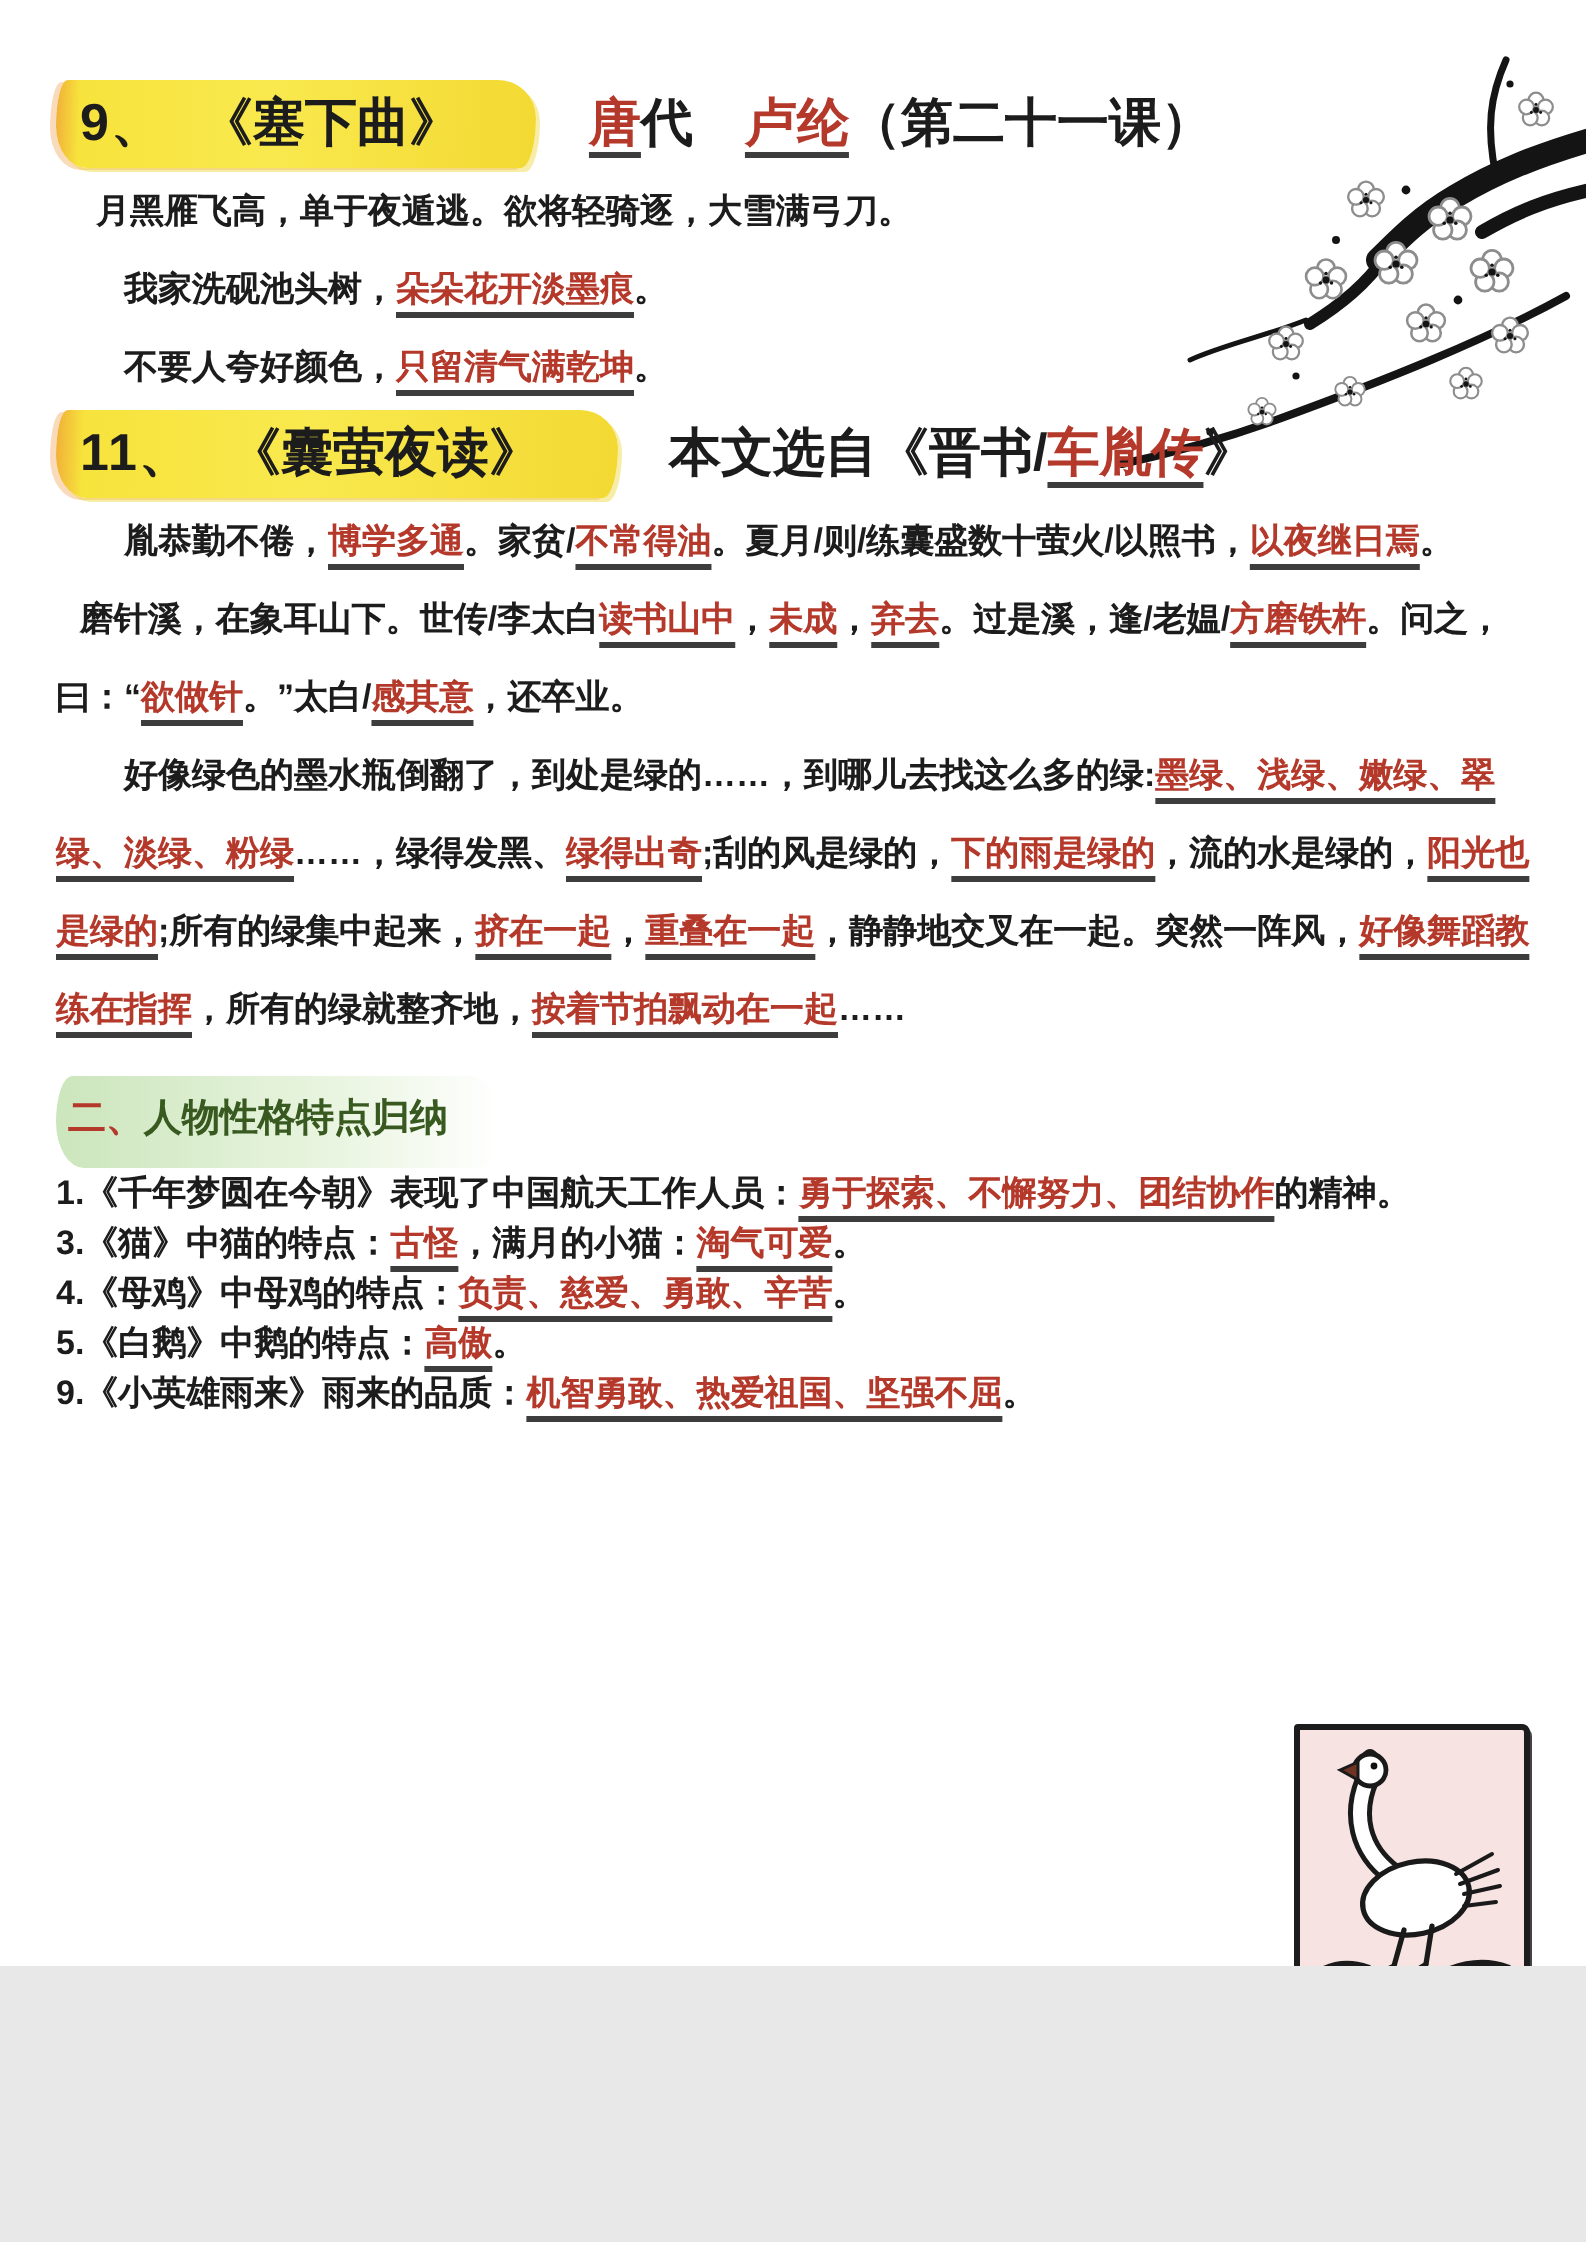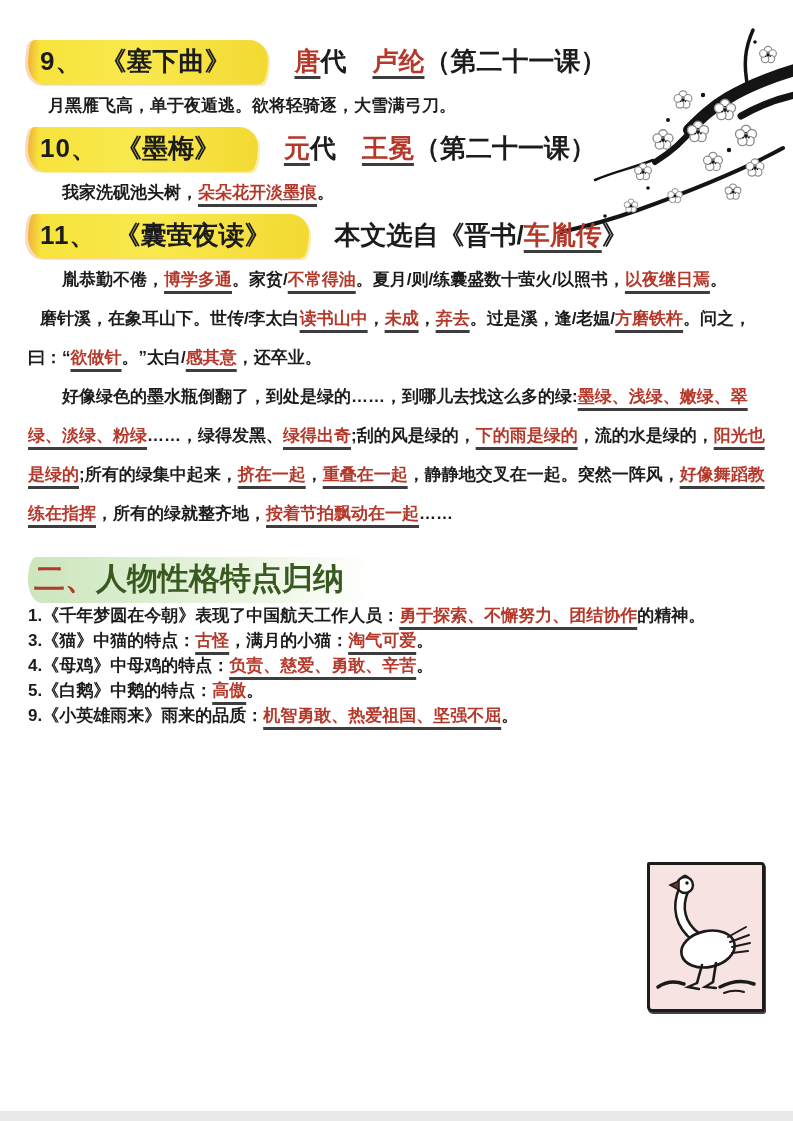--- a/index.html
+++ b/index.html
@@ -1,19 +1,19 @@
 <!DOCTYPE html>
 <html><head>
 <meta charset="utf-8">
 <style>
   * { margin:0; padding:0; box-sizing:border-box; }
   html,body { background:#e8e8e8; }
   .page {
     position:relative;
-    width:793px; height:1111px;
+    width:793px; height:983px;
     background:#ffffff;
     overflow:hidden;
     font-family:"Liberation Sans","DejaVu Sans",sans-serif;
     font-weight:700;
     color:#1c1c1c;
   }
   .content {
     position:relative;
     z-index:2;
     padding:38px 26px 0 28px;
@@ -28,21 +28,21 @@
     padding:1px 38px 3px 12px;
     box-shadow:2px 2px 0 rgba(240,214,60,.45), -3px 1px 0 rgba(238,150,60,.35);
   }
   .hl .num { margin-right:18px; letter-spacing:1px; }
   .tail { margin-left:26px; }
   .poem.pl1 { padding-left:20px; }
   .poem.pl2 { padding-left:34px; }
   .para.ind1 { text-indent:0.7em; }
   .para.ind2 { text-indent:2em; }
   .item { line-height:25px; }
-  .sec-heading { font-size:31px; line-height:40px; margin-top:24px; }
+  .sec-heading { font-size:19px; line-height:40px; margin-top:14px; }
   .hl-green {
     display:inline-block;
     background:linear-gradient(90deg,rgba(186,221,166,.75) 0%,rgba(210,234,190,.45) 65%,rgba(210,234,190,0) 100%);
     border-radius:8px 16px 10px 14px / 50% 45% 55% 50%;
     padding:2px 26px 4px 6px;
   }
   
   .seg-red-u {
     color:#b5392b;
     text-decoration:underline;
@@ -106,22 +106,22 @@
     <circle cx="186" cy="150" r="2.2" fill="#141414"></circle>
     <circle cx="125" cy="120" r="2" fill="#141414"></circle>
     <circle cx="105" cy="188" r="1.8" fill="#141414"></circle>
     <circle cx="62" cy="216" r="1.8" fill="#141414"></circle>
     <circle cx="212" cy="42" r="1.8" fill="#141414"></circle>
   </svg>
 
   <div class="content" id="doc">
       <div class="title-line blk"><span class="hl"><span class="num">9、</span><span class="ttl">《塞下曲》</span></span><span class="tail"><span class="seg seg-red-u">唐</span><span class="seg">代　</span><span class="seg seg-red-u">卢纶</span><span class="seg">（第二十一课）</span></span></div>
       <div class="blk poem pl1"><span class="seg">月黑雁飞高，单于夜遁逃。欲将轻骑逐，大雪满弓刀。</span></div>
-      <div class="title-line blk"><span class="hl"><span class="num">10、</span><span class="ttl">《墨梅》</span></span><span class="tail"><span class="seg seg-red-u">元</span><span class="seg">代　</span><span class="seg seg-red-u">王冕</span><span class="seg">（第二十一课）</span></span></div>
       <div class="blk poem pl2"><span class="seg">我家洗砚池头树，</span><span class="seg seg-red-u">朵朵花开淡墨痕</span><span class="seg">。</span></div>
+      <div class="blk poem pl2"><span class="seg">不要人夸好颜色，</span><span class="seg seg-red-u">只留清气满乾坤</span><span class="seg">。</span></div>
       <div class="title-line blk"><span class="hl"><span class="num">11、</span><span class="ttl">《囊萤夜读》</span></span><span class="tail"><span class="seg">本文选自《晋书/</span><span class="seg seg-red-u">车胤传</span><span class="seg">》</span></span></div>
       <div class="blk para ind2"><span class="seg">胤恭勤不倦，</span><span class="seg seg-red-u">博学多通</span><span class="seg">。家贫/</span><span class="seg seg-red-u">不常得油</span><span class="seg">。夏月/则/练囊盛数十萤火/以照书，</span><span class="seg seg-red-u">以夜继日焉</span><span class="seg">。</span></div>
       <div class="blk para ind1"><span class="seg">磨针溪，在象耳山下。世传/李太白</span><span class="seg seg-red-u">读书山中</span><span class="seg">，</span><span class="seg seg-red-u">未成</span><span class="seg">，</span><span class="seg seg-red-u">弃去</span><span class="seg">。过是溪，逢/老媪/</span><span class="seg seg-red-u">方磨铁杵</span><span class="seg">。问之，曰：“</span><span class="seg seg-red-u">欲做针</span><span class="seg">。”太白/</span><span class="seg seg-red-u">感其意</span><span class="seg">，还卒业。</span></div>
       <div class="blk para ind2"><span class="seg">好像绿色的墨水瓶倒翻了，到处是绿的……，到哪儿去找这么多的绿:</span><span class="seg seg-red-u">墨绿、浅绿、嫩绿、翠绿、淡绿、粉绿</span><span class="seg">……，绿得发黑、</span><span class="seg seg-red-u">绿得出奇</span><span class="seg">;刮的风是绿的，</span><span class="seg seg-red-u">下的雨是绿的</span><span class="seg">，流的水是绿的，</span><span class="seg seg-red-u">阳光也是绿的</span><span class="seg">;所有的绿集中起来，</span><span class="seg seg-red-u">挤在一起</span><span class="seg">，</span><span class="seg seg-red-u">重叠在一起</span><span class="seg">，静静地交叉在一起。突然一阵风，</span><span class="seg seg-red-u">好像舞蹈教练在指挥</span><span class="seg">，所有的绿就整齐地，</span><span class="seg seg-red-u">按着节拍飘动在一起</span><span class="seg">……</span></div>
       <div class="sec-heading"><span class="hl-green"><span class="seg seg-red">二、</span><span class="seg seg-green">人物性格特点归纳</span></span></div>
       <div class="blk item"><span class="seg">1.《千年梦圆在今朝》表现了中国航天工作人员：</span><span class="seg seg-red-u">勇于探索、不懈努力、团结协作</span><span class="seg">的精神。</span></div>
       <div class="blk item"><span class="seg">3.《猫》中猫的特点：</span><span class="seg seg-red-u">古怪</span><span class="seg">，满月的小猫：</span><span class="seg seg-red-u">淘气可爱</span><span class="seg">。</span></div>
       <div class="blk item"><span class="seg">4.《母鸡》中母鸡的特点：</span><span class="seg seg-red-u">负责、慈爱、勇敢、辛苦</span><span class="seg">。</span></div>
       <div class="blk item"><span class="seg">5.《白鹅》中鹅的特点：</span><span class="seg seg-red-u">高傲</span><span class="seg">。</span></div>
       <div class="blk item"><span class="seg">9.《小英雄雨来》雨来的品质：</span><span class="seg seg-red-u">机智勇敢、热爱祖国、坚强不屈</span><span class="seg">。</span></div>

